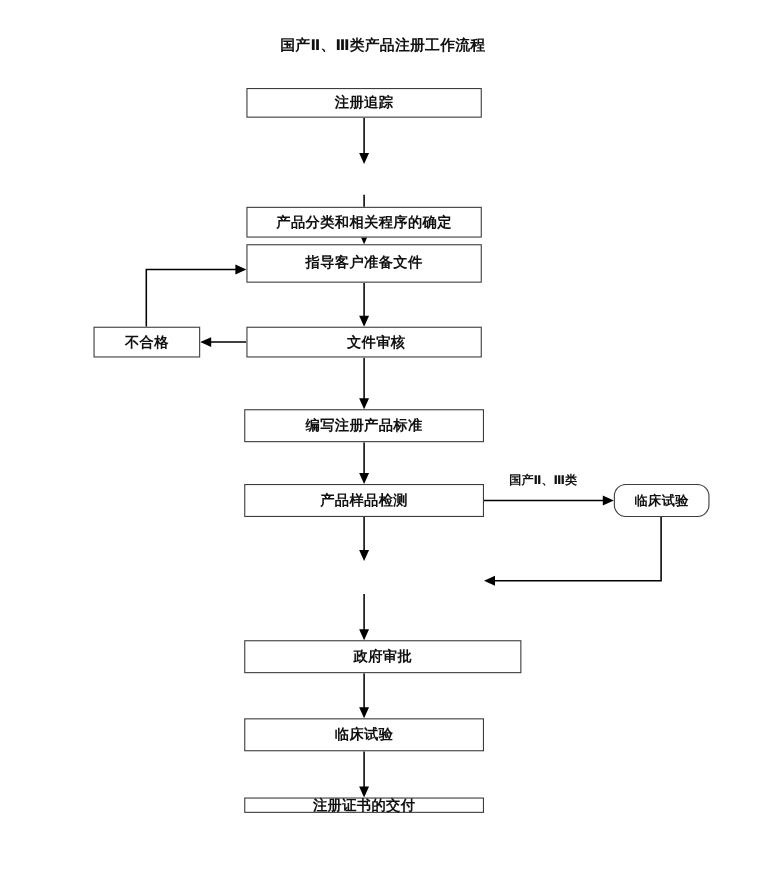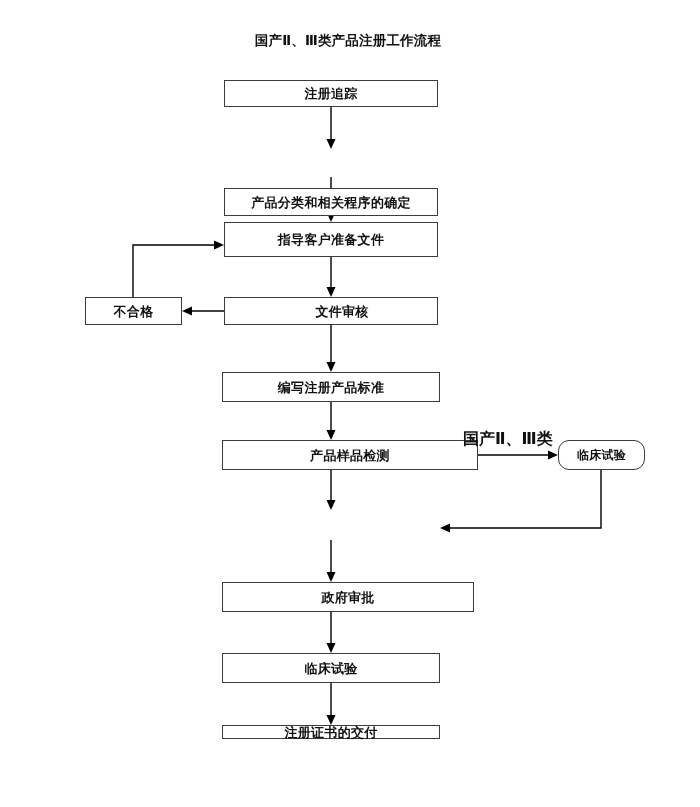--- a/index.html
+++ b/index.html
@@ -42,21 +42,21 @@
     align-items: center;
     justify-content: center;
     font-size: 13px;
     font-weight: bold;
     color: #111111;
     letter-spacing: 0.3px;
     line-height: 1;
   }
   .edge-label {
     position: absolute;
-    font-size: 16px;
+    font-size: 11px;
     font-weight: bold;
     color: #111111;
     white-space: nowrap;
     line-height: 1;
   }
   svg.connectors {
     position: absolute;
     left: 0;
     top: 0;
     width: 700px;
@@ -129,21 +129,21 @@
   <div class="node" style="left:224px; top:149px; width:214px; height:28px;margin-top:39px;">产品分类和相关程序的确定</div>
 
   <div class="node" style="left:224px; top:222px; width:214px; height:35px;">指导客户准备文件</div>
 
   <div class="node" style="left:224px; top:297px; width:214px; height:28px;padding-left:22px;">文件审核</div>
 
   <div class="node" style="left:85px; top:297px; width:97px; height:28px;">不合格</div>
 
   <div class="node" style="left:222px; top:372px; width:218px; height:30px;">编写注册产品标准</div>
 
-  <div class="node" style="left:222px; top:440px; width:256px; height:30px;">产品样品检测</div>
+  <div class="node" style="left:222px; top:440px; width:218px; height:30px;">产品样品检测</div>
 
   <div class="node" style="left:558px; top:440px; width:87px; height:30px; font-size:12px;border-radius:11px;">临床试验</div>
 
 
   <div class="node" style="left:222px; top:582px; width:252px; height:30px;">政府审批</div>
 
   <div class="node" style="left:222px; top:653px; width:218px; height:30px;">临床试验</div>
 
   <div class="node" style="left:222px; top:725px; width:218px; height:14px;">注册证书的交付</div>
 

